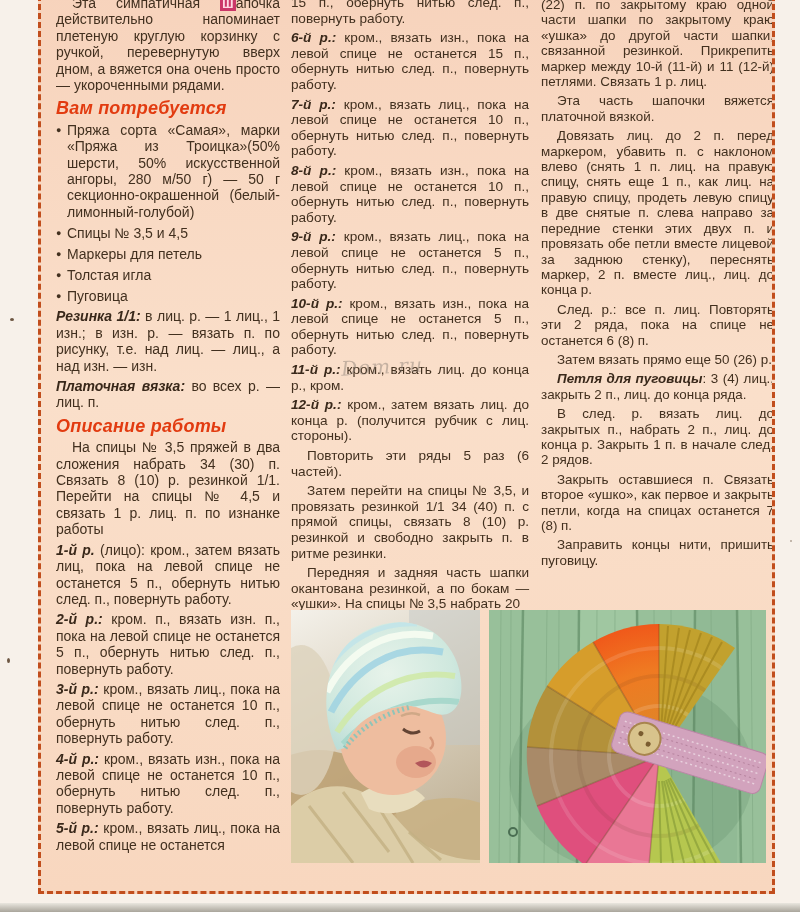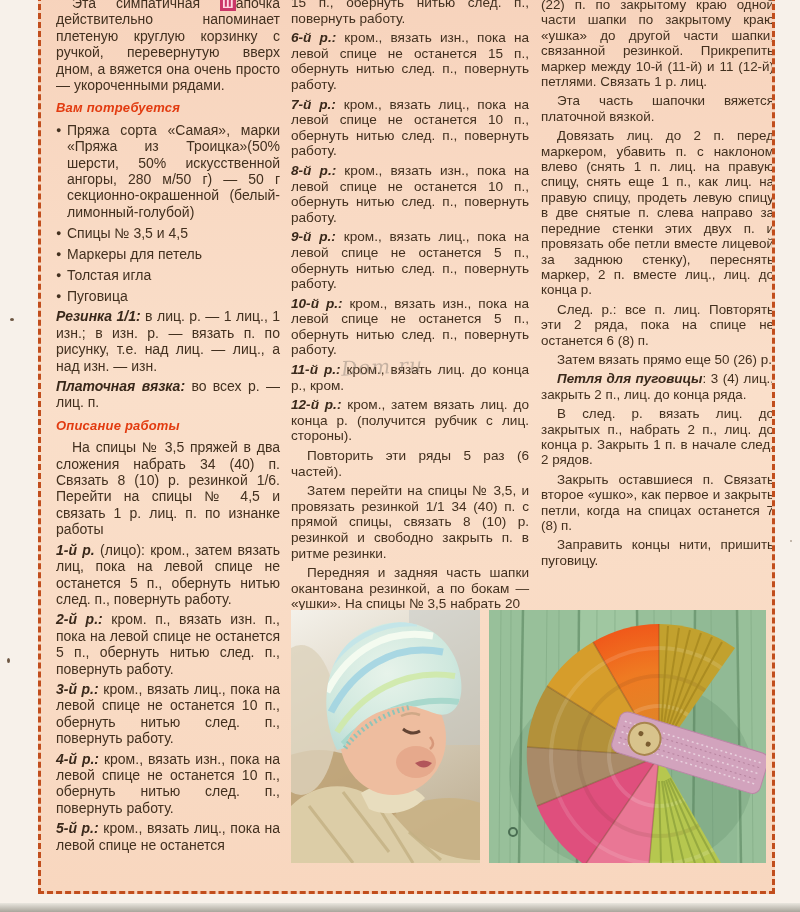--- a/index.html
+++ b/index.html
@@ -25,21 +25,21 @@
   
   .col{position:absolute;color:#42301f;text-align:justify;}
   .col1{left:15px;top:6px;width:224px;font-size:14px;line-height:16.4px;}
   .col2{left:250px;top:6px;width:238px;font-size:13.6px;line-height:15.6px;}
   .col3{left:500px;top:8px;width:233px;font-size:13.4px;line-height:15.4px;}
   .col p{margin:0 0 4px 0;}
   .col .indent{text-indent:16px;}
   .col b{color:#39281a;font-style:italic;}
   h2.rubric{
     margin:7px 0 5px 0;
-    font-size:13px;font-weight:bold;font-style:italic;
+    font-size:18px;font-weight:bold;font-style:italic;
     color:#e23b10;letter-spacing:.2px;text-align:left;
   }
   ul.mats{list-style:none;margin:0 0 2px 0;padding:0;}
   ul.mats li{display:flex;margin:0 0 4.5px 0;}
   ul.mats .dot{flex:0 0 11px;font-size:9px;line-height:16px;color:#42301f;}
   ul.mats .mtxt{flex:1;text-align:justify;}
   .boxed-letter{background:#cb3768;color:#ffd9e2;padding:0 2px;font-weight:bold;}
 
   .watermark{
     position:absolute;left:300px;top:362px;width:220px;
@@ -94,21 +94,21 @@
 
     <div>
 
         <p><b>Резинка 1/1:</b><span> в лиц. р. — 1 лиц., 1 изн.; в изн. р. — вязать п. по рисунку, т.е. над лиц. — лиц., а над изн. — изн.</span></p>
 
         <p><b>Платочная вязка:</b><span> во всех р. — лиц. п.</span></p>
       </div>
 
     <h2 class="rubric">Описание работы</h2>
 
-    <p class="indent">На спицы № 3,5 пряжей в два сложения набрать 34 (40) п. Связать 8 (10) р. резинкой 1/6. Перейти на спицы № 4,5 и связать 1 р. лиц. п. по изнанке работы</p>
+    <p class="indent">На спицы № 3,5 пряжей в два сложения набрать 34 (30) п. Связать 8 (10) р. резинкой 1/1. Перейти на спицы № 4,5 и связать 1 р. лиц. п. по изнанке работы</p>
 
     <div>
 
         <p><b>1-й р.</b><span> (лицо): кром., затем вязать лиц, пока на левой спице не останется 5 п., обернуть нитью след. п., повернуть работу.</span></p>
 
         <p><b>2-й р.:</b><span> кром. п., вязать изн. п., пока на левой спице не останется 5 п., обернуть нитью след. п., повернуть работу.</span></p>
 
         <p><b>3-й р.:</b><span> кром., вязать лиц., пока на левой спице не останется 10 п., обернуть нитью след. п., повернуть работу.</span></p>
 
         <p><b>4-й р.:</b><span> кром., вязать изн., пока на левой спице не останется 10 п., обернуть нитью след. п., повернуть работу.</span></p>

